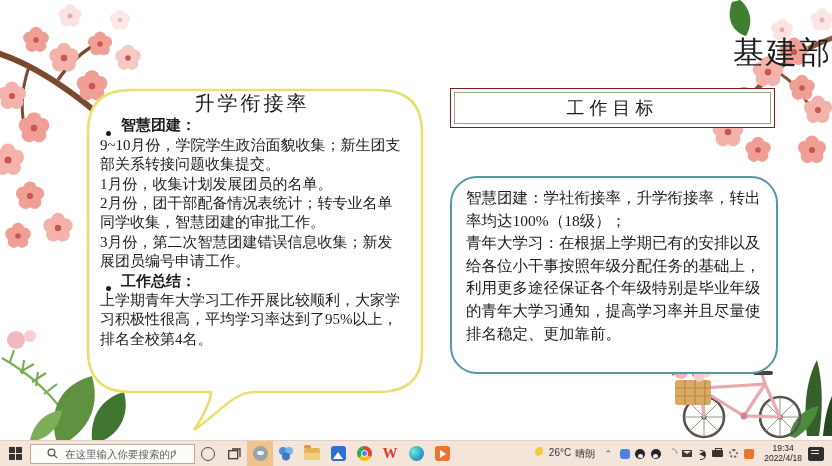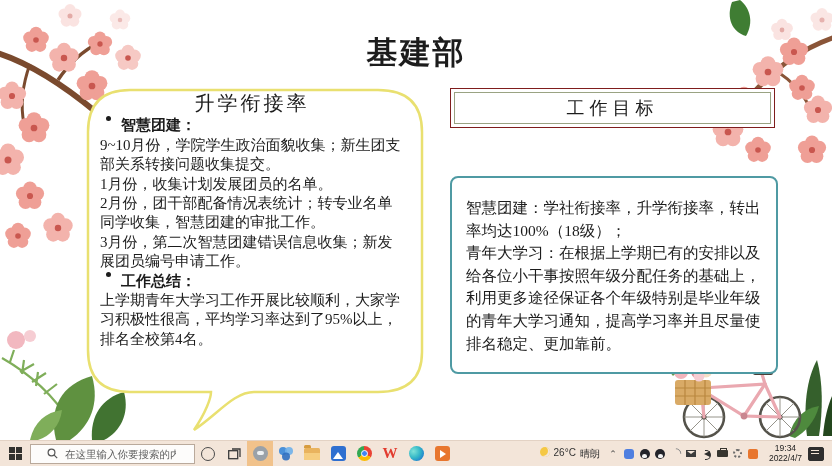--- a/index.html
+++ b/index.html
@@ -1,39 +1,39 @@
 <!DOCTYPE html>
 <html><head>
 <meta charset="utf-8">
 <style>
   html,body{margin:0;padding:0;background:#888;}
   .screen{position:relative;width:832px;height:466px;background:#ffffff;overflow:hidden;
           font-family:"Liberation Serif","DejaVu Serif",serif;color:#1c1c1c;}
   
   .slide{position:absolute;inset:0 0 26px 0;background:#fff;}
   .deco{position:absolute;pointer-events:none;}
-  .slide-title{position:absolute;left:0;right:0;top:32px;text-align:center;
-               font-size:31px;font-weight:bold;letter-spacing:2px;}
+  .slide-title{position:absolute;left:0;right:0;top:32px;text-align:right;
+               font-size:31px;font-weight:normal;letter-spacing:2px;}
   
   .bubble-svg{position:absolute;left:82px;top:86px;}
   .left-text{position:absolute;left:100px;top:94px;width:304px;font-size:15px;line-height:19.4px;}
   .left-title{text-align:center;font-size:20px;letter-spacing:3px;margin-bottom:3px;}
   .line{text-align:left;}
-  .bullet{font-weight:bold;display:flex;align-items:flex-start;}
+  .bullet{font-weight:bold;display:flex;align-items:flex-end;}
   .dot{width:5px;height:5px;border-radius:50%;background:#1c1c1c;margin:0 10px 0 6px;flex:0 0 auto;}
   
   .goal-header{position:absolute;left:450px;top:88px;width:325px;height:40px;
                border:1px solid #7f1d1d;background:#fff;box-sizing:border-box;}
   .goal-header-inner{position:absolute;inset:3px;border:1px solid #9aa383;
                display:flex;align-items:center;justify-content:center;
                font-size:18px;letter-spacing:5px;}
   
   .goal-box{position:absolute;left:450px;top:176px;width:328px;height:198px;
-            border:2px solid #4f9aa3;border-radius:8px;box-sizing:border-box;
-            padding:19px 14px;font-size:15.5px;line-height:22.6px;background:#fff;}
+            border:2px solid #4f9aa3;border-radius:27px;box-sizing:border-box;
+            padding:9px 14px;font-size:15.5px;line-height:22.6px;background:#fff;}
   
   .taskbar{position:absolute;left:0;right:0;bottom:0;height:26px;background:#f3e5d9;
            display:flex;align-items:center;font-family:"Liberation Sans","DejaVu Sans",sans-serif;
            border-top:1px solid #e3d2c4;box-sizing:border-box;}
   .tb{display:flex;align-items:center;justify-content:center;height:26px;}
   .start{width:30px;}
   .win-logo{display:grid;grid-template-columns:6px 6px;grid-template-rows:6px 6px;gap:1px;}
   .win-logo div{background:#33322f;}
   .searchbox{width:165px;height:20px;background:#fdfcfb;border:1px solid #b9a99b;
              display:flex;align-items:center;padding:0 16px;box-sizing:border-box;}
@@ -305,17 +305,17 @@
         </div>
       <div class="tico">
           <div class="t-gear"></div>
         </div>
       <div class="tico">
           <div class="t-orange"></div>
         </div>
     </div>
     <div class="clock">
       <div>19:34</div>
-      <div>2022/4/7</div>
+      <div>2022/4/18</div>
     </div>
     <div class="action"></div>
   </div>
 </div>
 
 </body></html>

